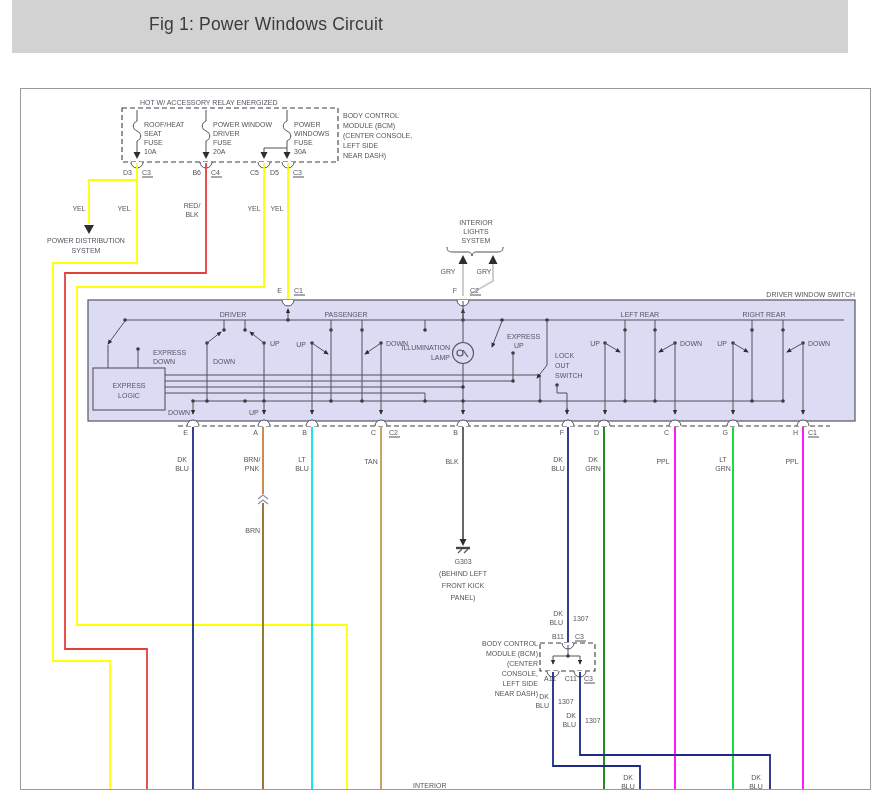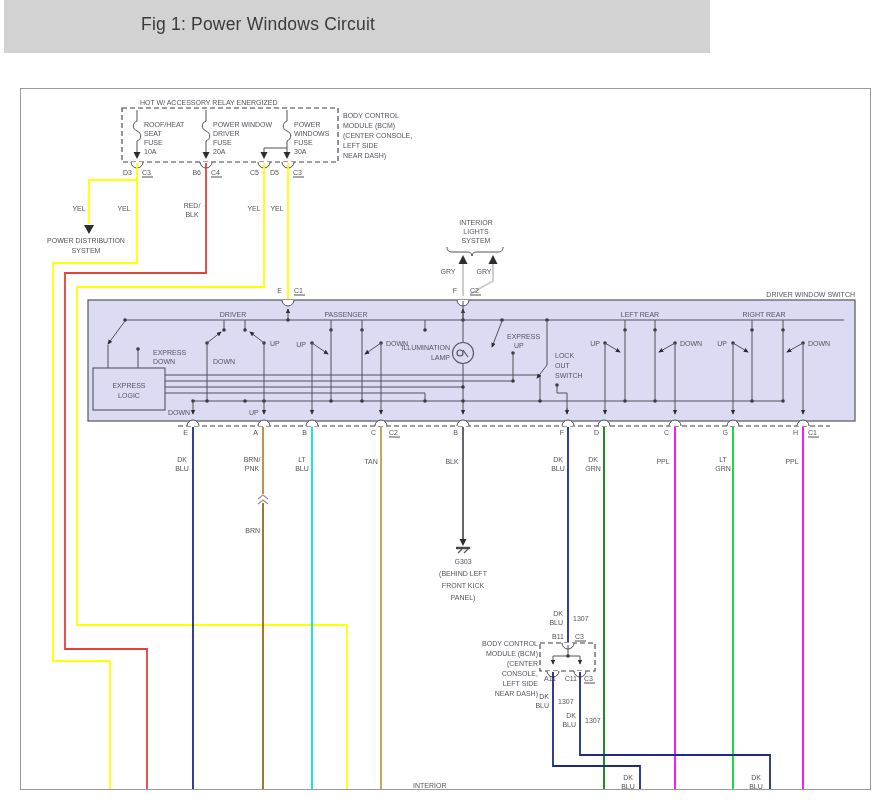--- a/index.html
+++ b/index.html
@@ -1,17 +1,17 @@
 <!DOCTYPE html>
 <html><head>
 <meta charset="utf-8">
 <style>
   html,body{margin:0;padding:0;background:#fff;width:893px;height:811px;overflow:hidden}
   #stage{position:relative;width:893px;height:811px;font-family:"Liberation Sans",sans-serif}
-  #titlebar{position:absolute;left:4px;top:0;width:706px;height:53px;background:#d2d2d2}
+  #titlebar{position:absolute;left:12px;top:0;width:836px;height:53px;background:#d2d2d2}
   #titlebar .t{position:absolute;left:137px;top:14px;font-size:17.5px;color:#3b3b3b;letter-spacing:.2px}
   svg{position:absolute;left:0;top:0}
   .txt{font-family:"Liberation Sans",sans-serif;font-size:7px;fill:#54545e}
   .k{stroke:#50505a;stroke-width:1;fill:none}
   .kd{stroke:#3c3c44;stroke-width:1.1;fill:none;stroke-dasharray:5 3}
   .bump{stroke:#50505a;stroke-width:1;fill:#fff}
   .dot{fill:#3a3a42;stroke:none}
   .w{fill:none;stroke-width:1.8}
   .arrfill{fill:#2c2c33;stroke:none}
   .gsym{stroke:#55555d;stroke-width:1.2;fill:none}

